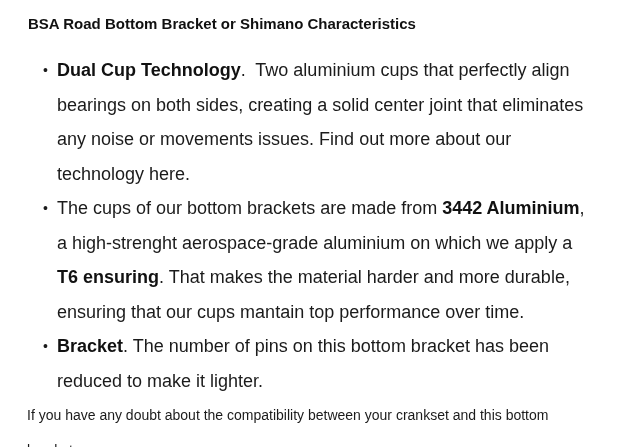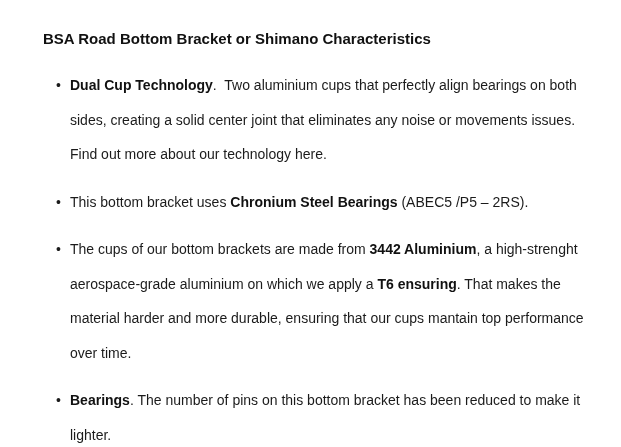--- a/index.html
+++ b/index.html
@@ -12,38 +12,38 @@
     height: 447px;
     overflow: hidden;
     font-family: "Liberation Sans", "DejaVu Sans", sans-serif;
     color: #1b1b1b;
     -webkit-font-smoothing: antialiased;
   }
   .doc {
     padding: 12px 0 0 27px;
   }
   .doc-title {
-    margin: 16px;
+    margin: 1px;
     font-size: 15px;
     line-height: 21px;
     font-weight: bold;
     color: #111111;
     white-space: nowrap;
   }
   ul.char-list {
     margin: 19px 0 0 0;
     padding: 0 0 0 30px;
     list-style: none;
     width: 540px;
   }
   ul.char-list li {
     position: relative;
-    font-size: 14px;
+    font-size: 18px;
     line-height: 34.5px;
-    margin: 13px;
+    margin: 0;
     padding: 0;
   }
   ul.char-list li::before {
     content: "\2022";
     position: absolute;
     left: -14px;
     top: 0;
     font-size: 14px;
     line-height: 34.5px;
     color: #1b1b1b;
@@ -60,19 +60,18 @@
   }
 </style>
 </head>
 <body>
 
 <div class="doc">
   <h3 class="doc-title">BSA Road Bottom Bracket or Shimano Characteristics</h3>
 
   <ul class="char-list">
       <li><span class="b">Dual Cup Technology</span><span>.&nbsp; Two aluminium cups that perfectly align bearings on both sides, creating a solid center joint that eliminates any noise or movements issues. Find out more about our technology here.</span></li>
-      <li><span>This bottom bracket uses </span><span class="b">Chronium Steel Bearings</span><span> (ABEC5 /P5 – 2RS).</span></li>
       <li><span>The cups of our bottom brackets are made from </span><span class="b">3442 Aluminium</span><span>, a high-strenght aerospace-grade aluminium on which we apply a </span><span class="b">T6 ensuring</span><span>. That makes the material harder and more durable, ensuring that our cups mantain top performance over time.</span></li>
-      <li><span class="b">Bearings</span><span>. The number of pins on this bottom bracket has been reduced to make it lighter.</span></li>
+      <li><span class="b">Bracket</span><span>. The number of pins on this bottom bracket has been reduced to make it lighter.</span></li>
     </ul>
 
   <p class="clipped-paragraph">If you have any doubt about the compatibility between your crankset and this bottom bracket</p>
 </div>
 
 </body></html>

